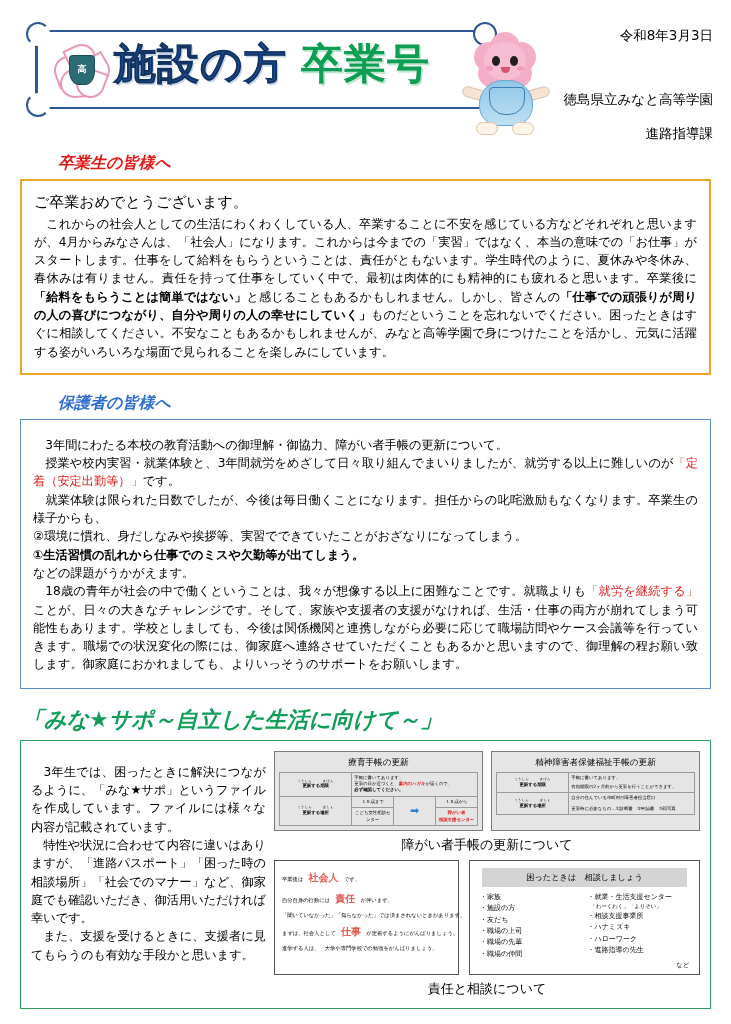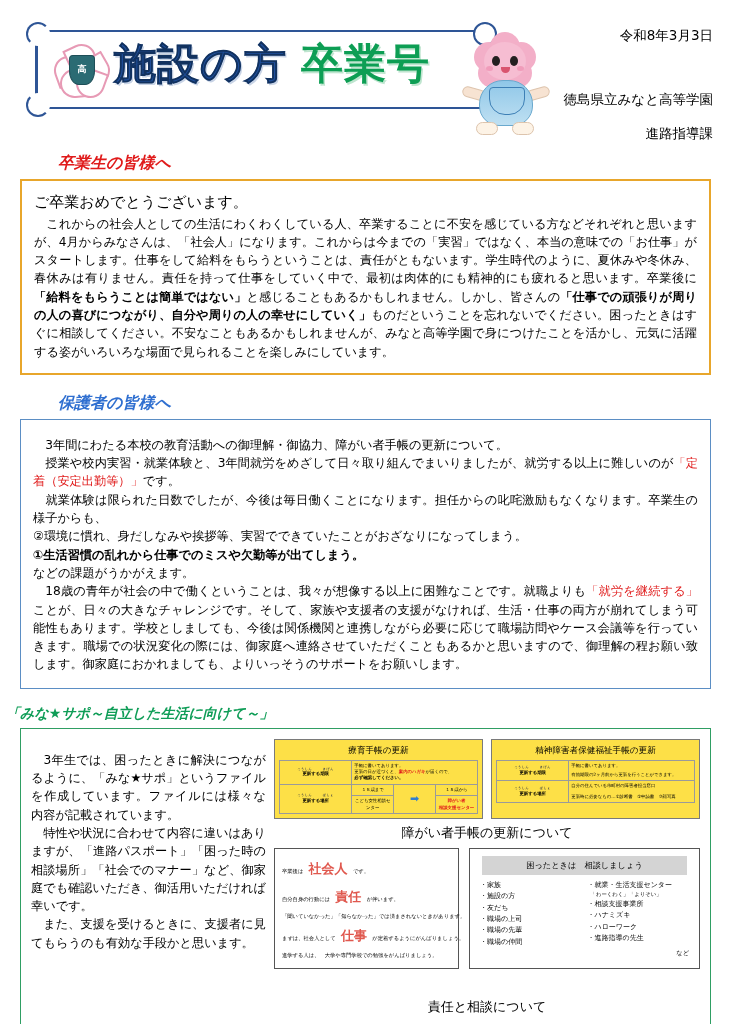--- a/index.html
+++ b/index.html
@@ -214,22 +214,22 @@
     font-size: 16px;
     font-style: italic;
     font-weight: bold;
     padding-left: 58px;
     margin: 0 0 5px 0;
   }
   .sec-heading.red { color: #e01b1b; margin-top: 11px; }
   .sec-heading.blue { color: #2f6fd0; }
   .sec-heading.green {
     color: #0f9d57;
-    padding-left: 6px;
-    font-size: 14px;
+    padding-left: 22px;
+    font-size: 22px;
   }
 
   
   .box {
     margin: 0 20px;
     background: #ffffff;
     box-sizing: border-box;
   }
   .box-orange { border: 2px solid #e8a62b; padding: 10px 12px 12px 12px; }
   .box-blue   { border: 1.5px solid #5b8ec4; padding: 16px 12px 14px 12px; }
@@ -253,21 +253,21 @@
   .sec3-left {
     width: 235px;
     flex: none;
     font-size: 12.2px;
     line-height: 1.52;
     padding-top: 12px;
   }
   .sec3-right { flex: 1; }
 
   .fig-row { display: flex; gap: 8px; }
-  .fig { flex: 1; border: 1px solid #7a7a7a; background: #fde047; padding: 3px 4px 4px 4px; box-sizing: border-box; }
+  .fig { flex: 1; border: 1px solid #7a7a7a; background: #e5e5e5; padding: 3px 4px 4px 4px; box-sizing: border-box; }
   .fig-title {
     text-align: center;
     font-size: 8.6px;
     padding: 2px 0 3px 0;
   }
   .mini-table {
     width: 100%;
     border-collapse: collapse;
     table-layout: fixed;
   }
@@ -303,21 +303,21 @@
     box-sizing: border-box;
     padding: 6px 7px;
   }
   .panel-left { width: 185px; flex: none; }
   .panel-right { flex: 1; padding: 5px 6px 4px 6px; }
   .pl-line {
     font-size: 5.3px;
     line-height: 2.15;
     white-space: nowrap;
   }
-  .pl-em { color: #e0584e; font-weight: bold; font-size: 13px; }
+  .pl-em { color: #e0584e; font-weight: bold; font-size: 10px; }
   .panel-head {
     background: #d4d4d4;
     text-align: center;
     font-size: 8.2px;
     padding: 4px 0;
     margin: 2px 6px 5px 6px;
   }
   .panel-cols { display: flex; gap: 6px; padding: 0 4px; }
   .panel-col { flex: 1; }
   .pc-item { font-size: 7px; line-height: 1.62; white-space: nowrap; }
@@ -509,20 +509,20 @@
                   <div class="pc-item">・相談支援事業所</div>
                   <div class="pc-item">・ハナミズキ</div>
                   <div class="pc-item">・ハローワーク</div>
                   <div class="pc-item">・進路指導の先生</div>
                 </div>
               </div>
               <div class="pc-nado">など</div>
             </div>
           </div>
 
-          <div class="fig-caption" style="padding-bottom:2px;margin-top:24px;">責任と相談について</div>
+          <div class="fig-caption" style="padding-bottom:2px;">責任と相談について</div>
 
         </div>
       </div>
     </div>
   </div>
 
 </div>
 
 </body></html>

